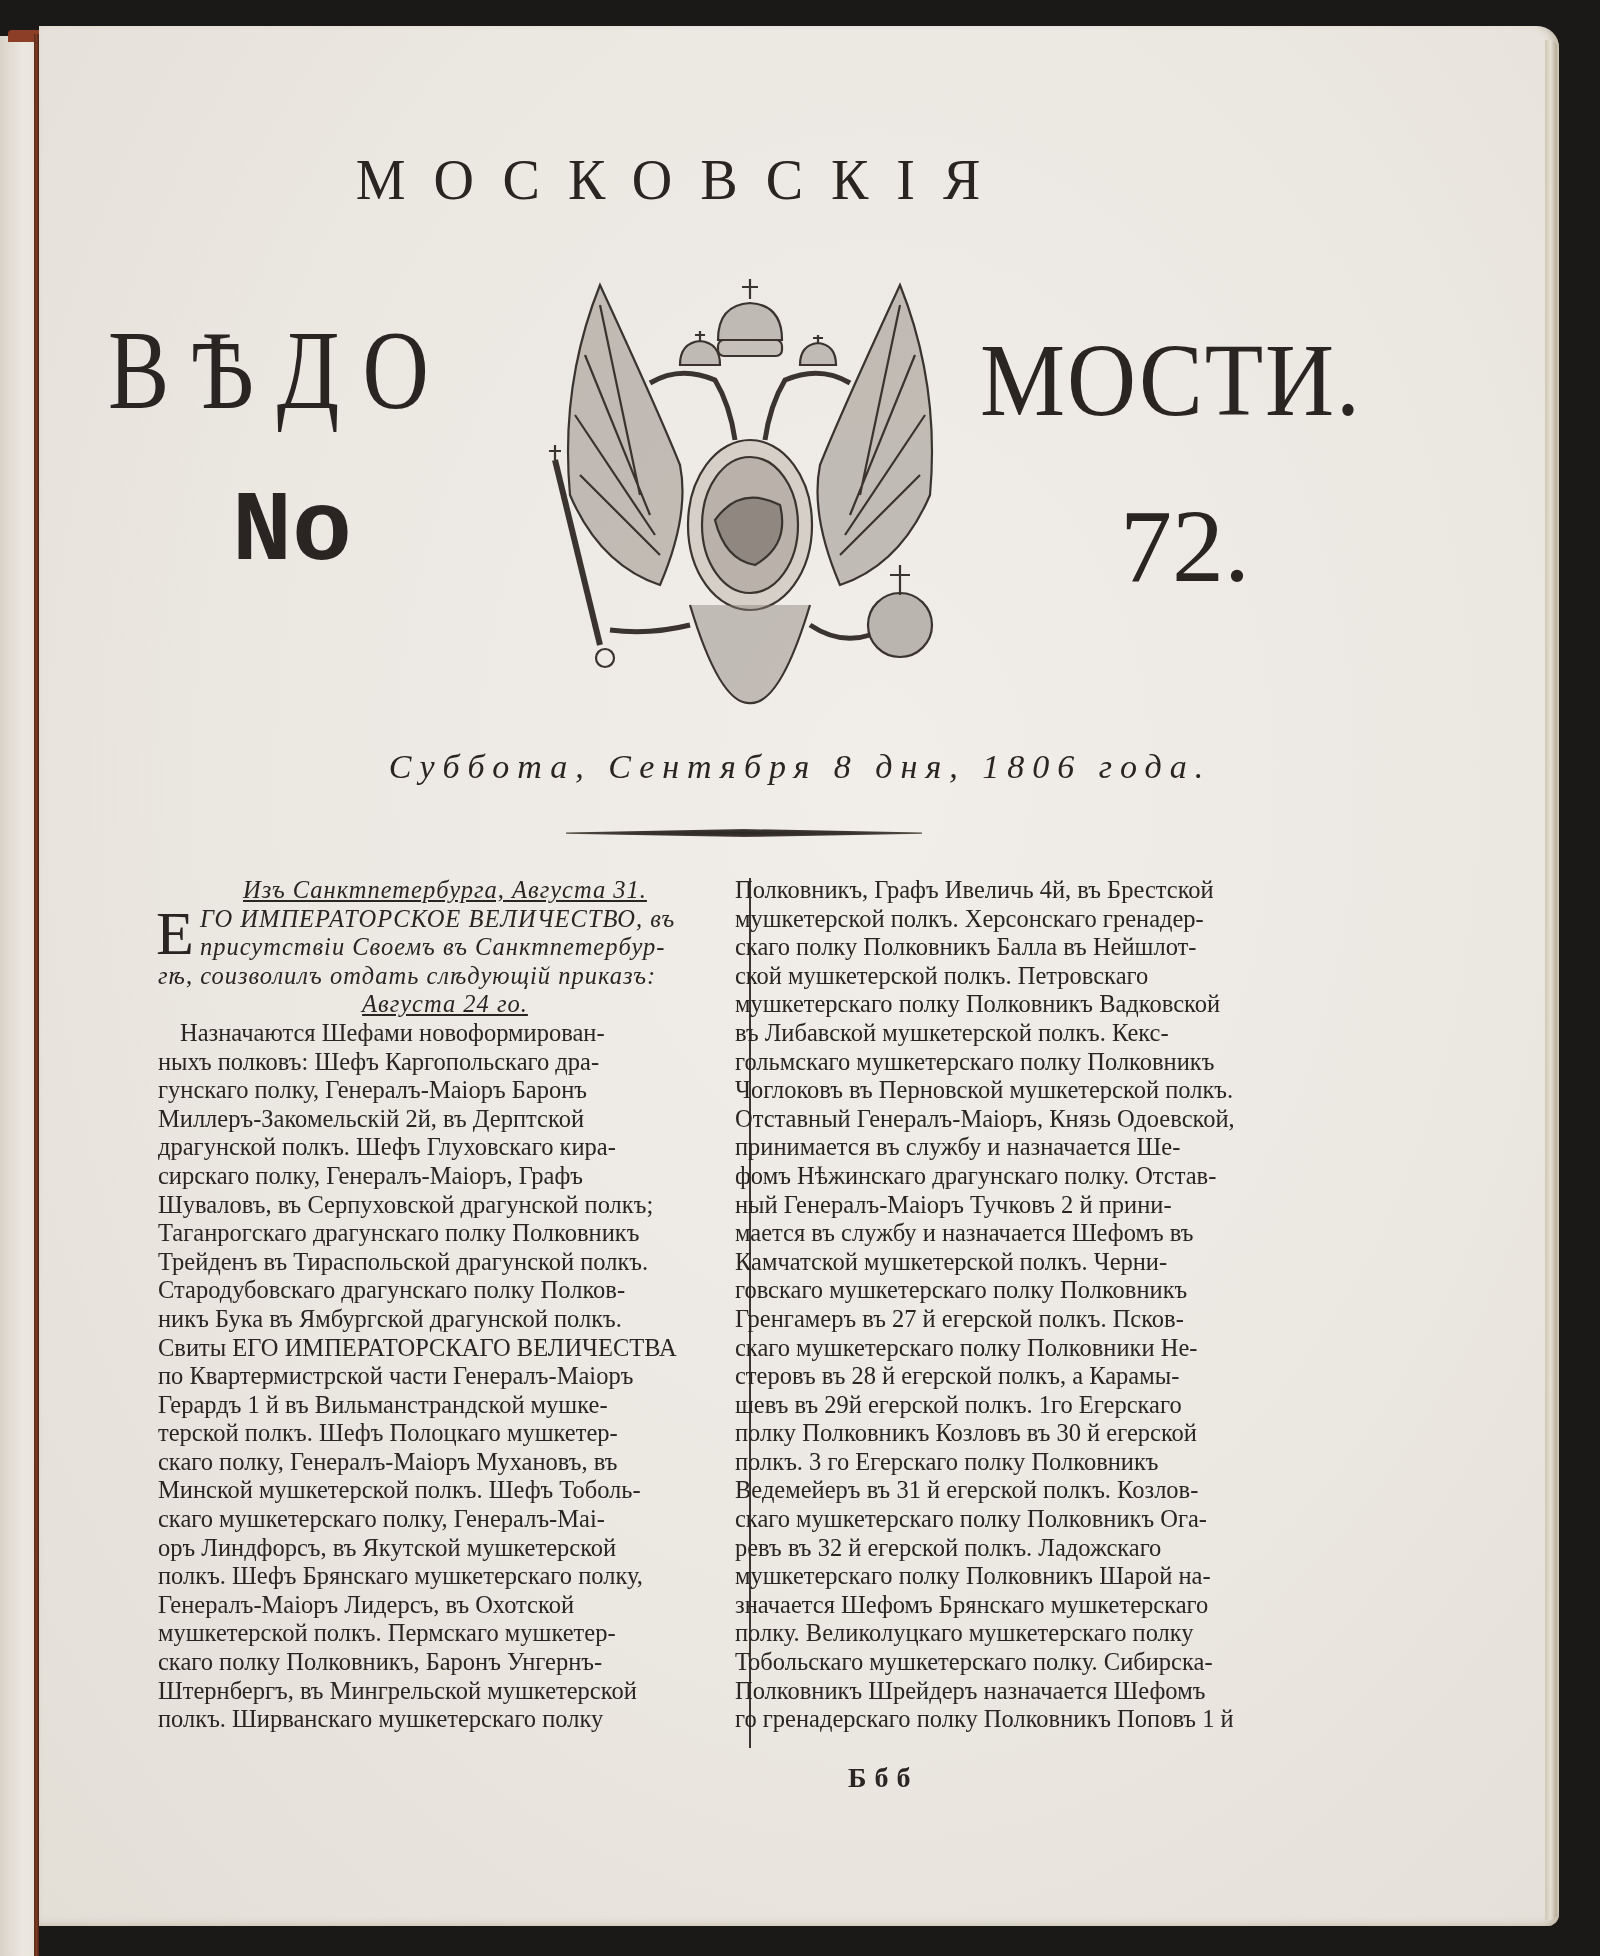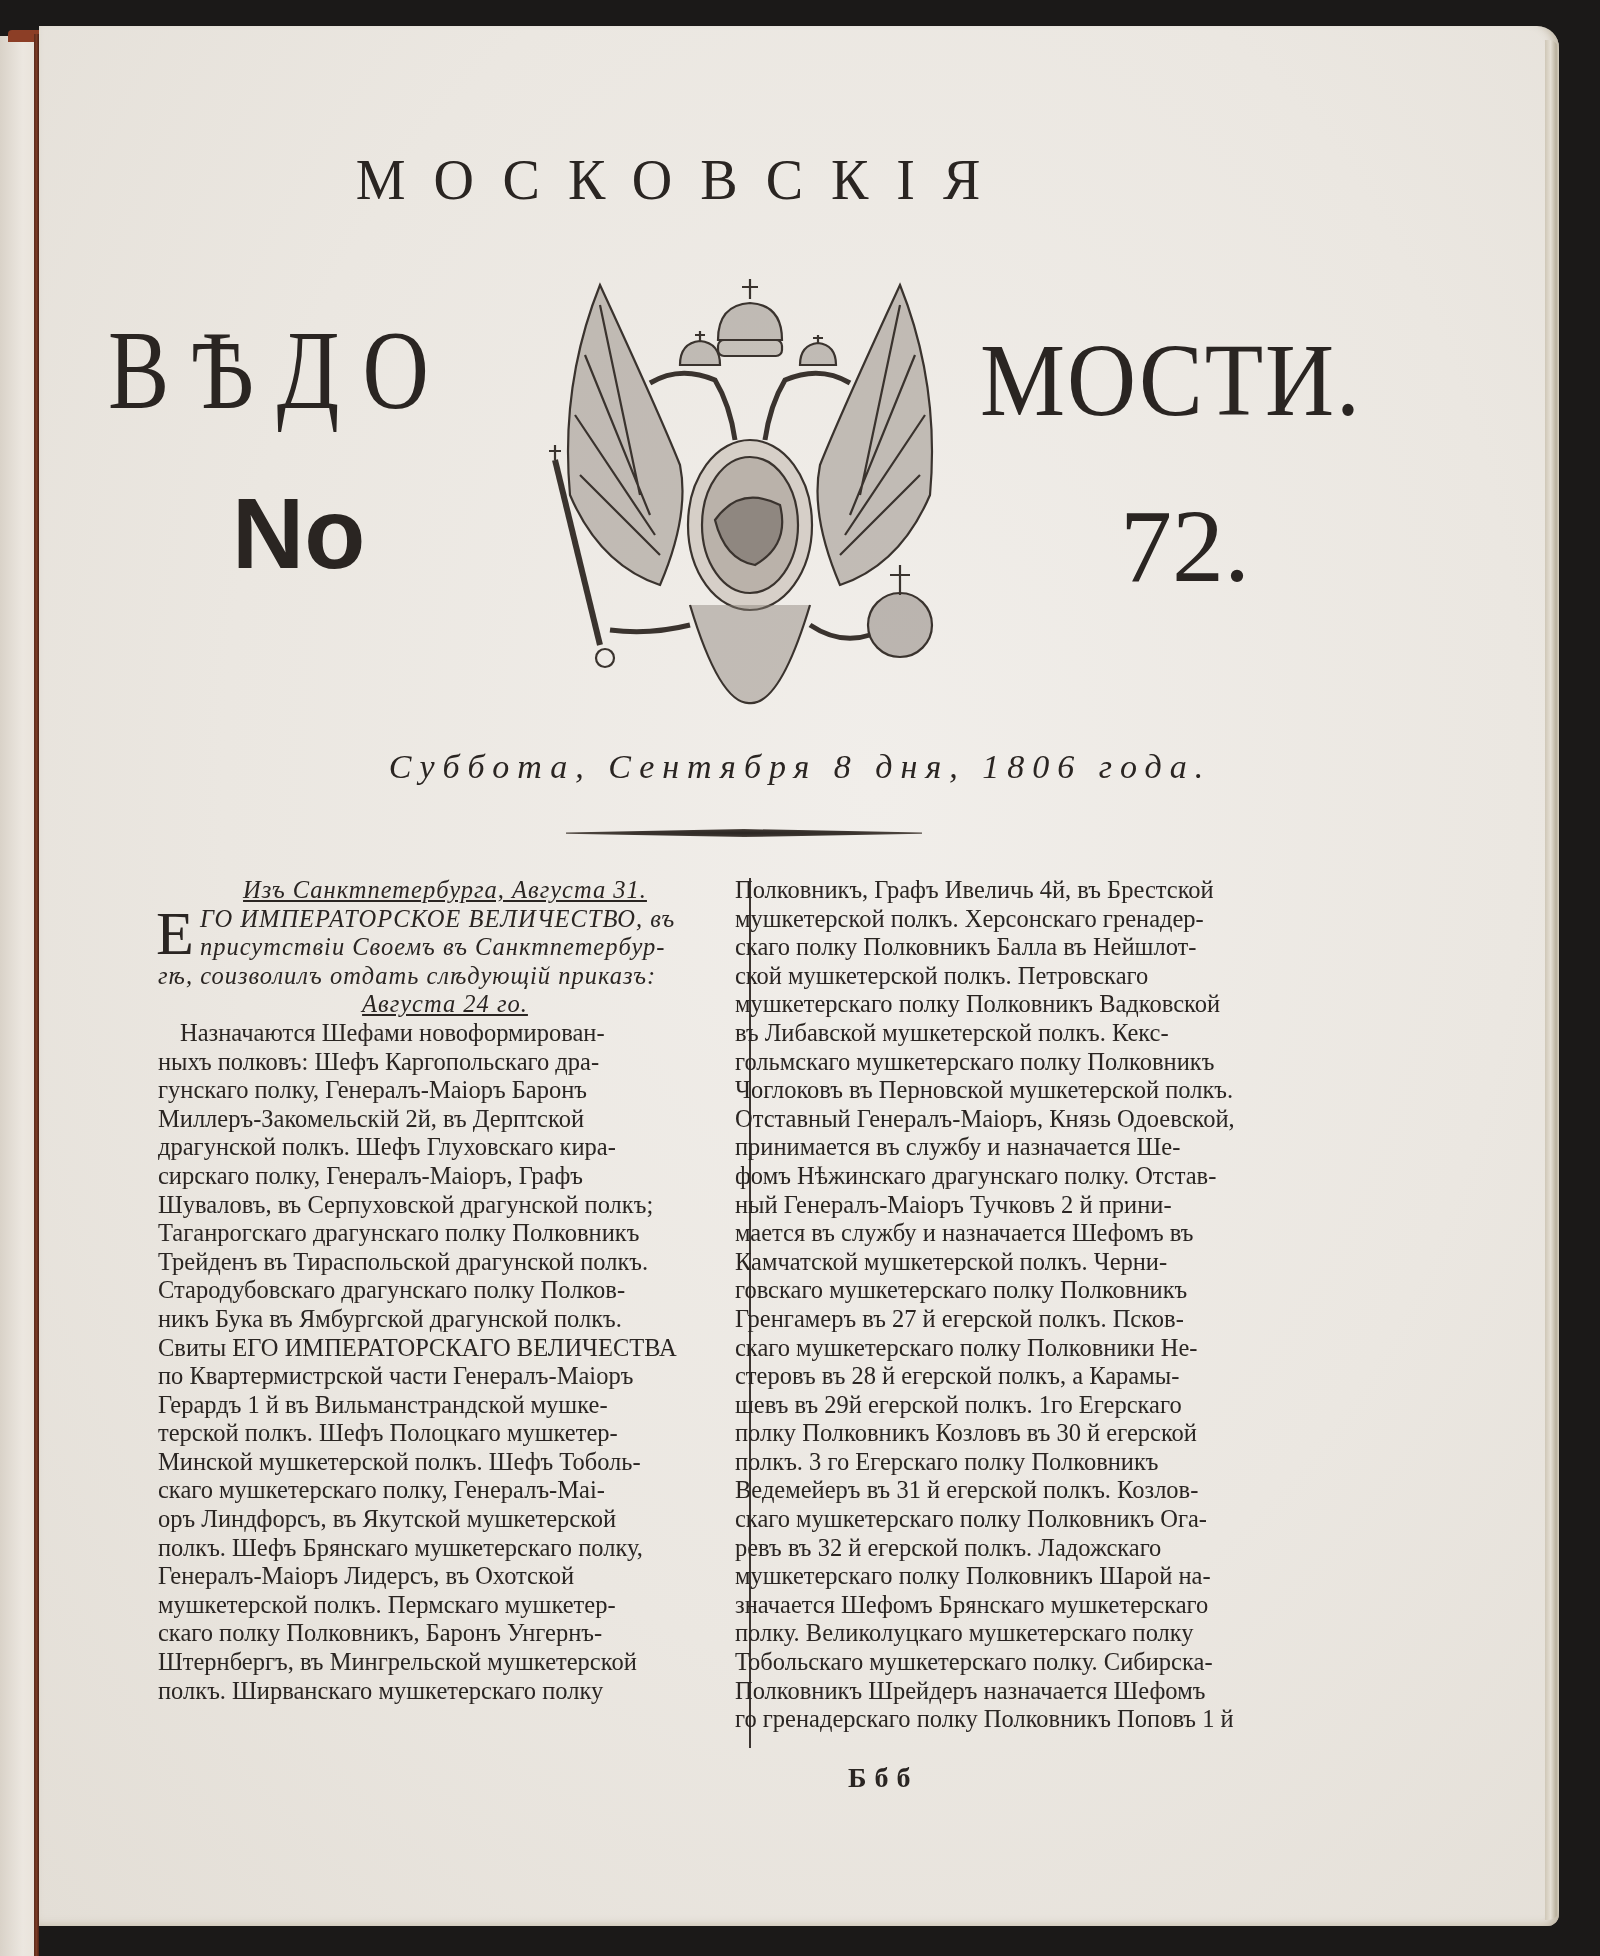--- a/index.html
+++ b/index.html
@@ -44,21 +44,21 @@
       font-family: "Liberation Serif", serif; font-size: 112px; letter-spacing: 28px;
       transform: scaleX(0.82); transform-origin: left;
     }
     .masthead-right {
       position: absolute; left: 980px; top: 320px;
       font-family: "Liberation Serif", serif; font-size: 104px; letter-spacing: 2px;
       transform: scaleX(0.92); transform-origin: left;
     }
     .no-label {
       position: absolute; left: 232px; top: 476px;
-      font-family: Liberation Sans, sans-serif; font-size: 100px; font-weight: bold;
+      font-family: Liberation Mono, monospace; font-size: 100px; font-weight: bold;
     }
     .issue-no {
       position: absolute; left: 1120px; top: 486px;
       font-family: "Liberation Serif", serif; font-size: 104px;
     }
     .emblem {
       position: absolute; left: 540px; top: 265px; width: 420px; height: 440px;
     }
     .dateline {
       position: absolute; left: 0; width: 1600px; top: 748px; text-align: center;
@@ -167,20 +167,21 @@
   <div>сирскаго полку, Генералъ-Маіоръ, Графъ</div>
   <div>Шуваловъ, въ Серпуховской драгунской полкъ;</div>
   <div>Таганрогскаго драгунскаго полку Полковникъ</div>
   <div>Трейденъ въ Тираспольской драгунской полкъ.</div>
   <div>Стародубовскаго драгунскаго полку Полков-</div>
   <div>никъ Бука въ Ямбургской драгунской полкъ.</div>
   <div>Свиты ЕГО ИМПЕРАТОРСКАГО ВЕЛИЧЕСТВА</div>
   <div>по Квартермистрской части Генералъ-Маіоръ</div>
   <div>Герардъ 1 й въ Вильманстрандской мушке-</div>
   <div>терской полкъ. Шефъ Полоцкаго мушкетер-</div>
+  <div>скаго полку, Генералъ-Маіоръ Мухановъ, въ</div>
   <div>Минской мушкетерской полкъ. Шефъ Тоболь-</div>
   <div>скаго мушкетерскаго полку, Генералъ-Маі-</div>
   <div>оръ Линдфорсъ, въ Якутской мушкетерской</div>
   <div>полкъ. Шефъ Брянскаго мушкетерскаго полку,</div>
   <div>Генералъ-Маіоръ Лидерсъ, въ Охотской</div>
   <div>мушкетерской полкъ. Пермскаго мушкетер-</div>
   <div>скаго полку Полковникъ, Баронъ Унгернъ-</div>
   <div>Штернбергъ, въ Мингрельской мушкетерской</div>
   <div>полкъ. Ширванскаго мушкетерскаго полку</div>
 </div>

